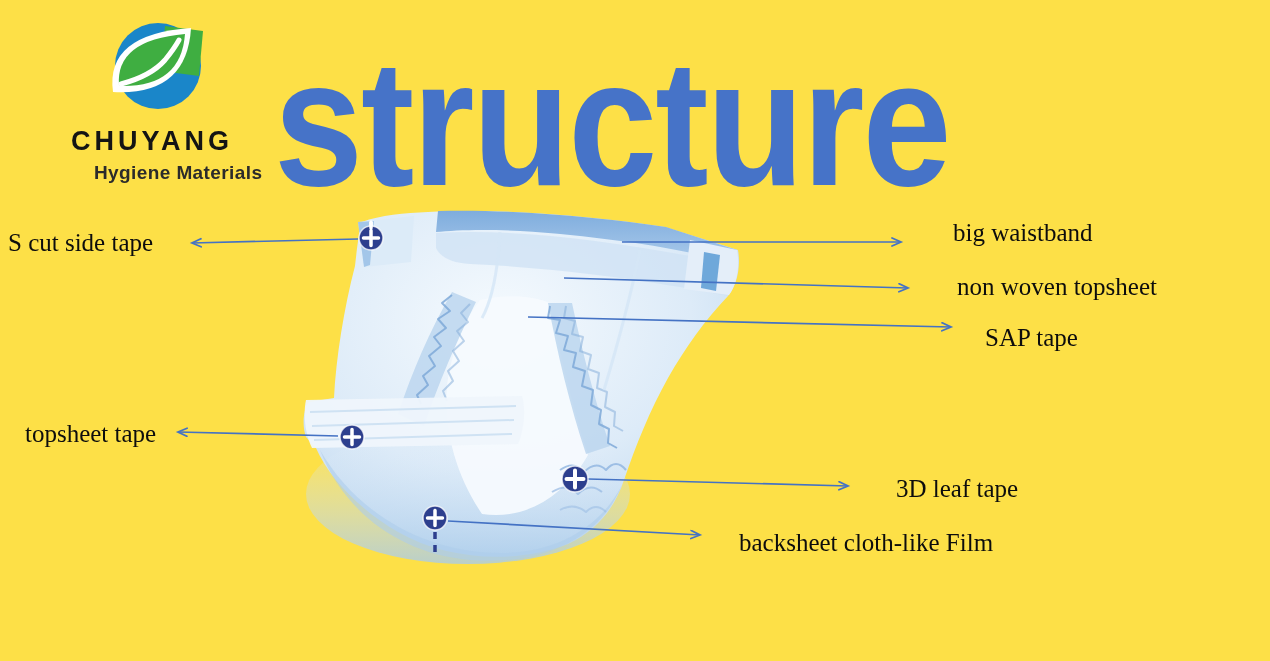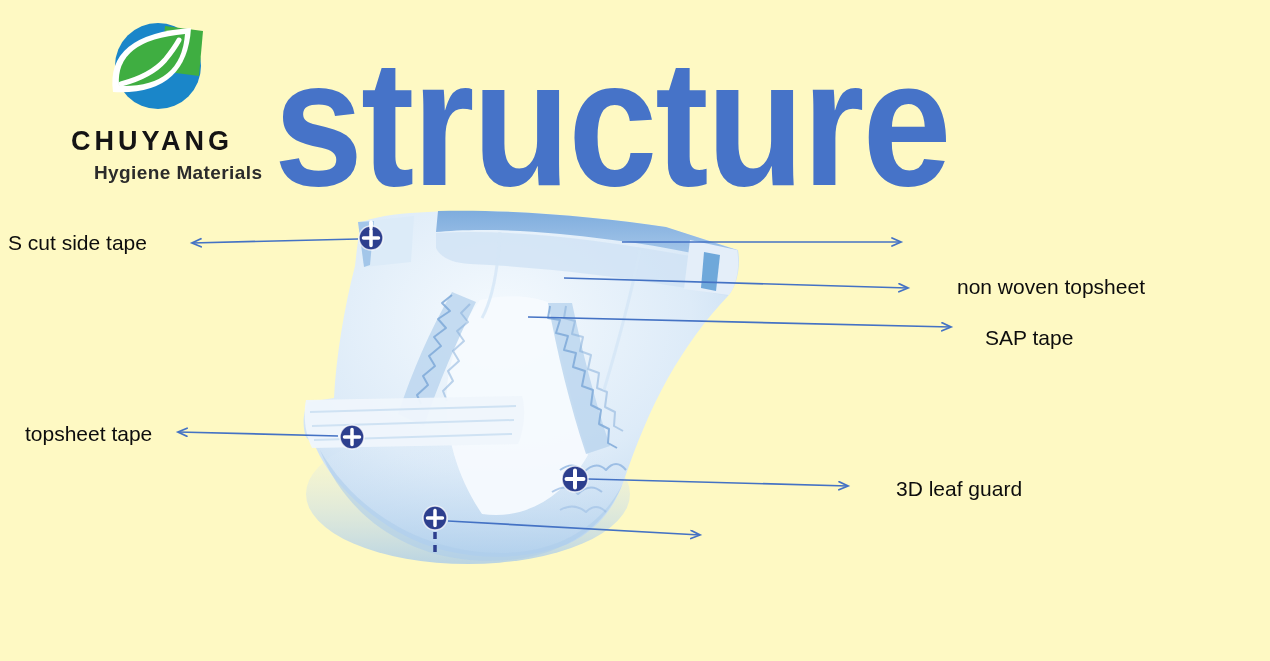--- a/index.html
+++ b/index.html
@@ -1,31 +1,31 @@
 <!DOCTYPE html>
 <html><head>
 <meta charset="utf-8">
 <style>
   html,body{margin:0;padding:0;background:#fff;}
-  .page{position:relative;width:1270px;height:661px;background:#fef9c3;overflow:hidden;
+  .page{position:relative;width:1270px;height:661px;background:#fde047;overflow:hidden;
         font-family:"Liberation Sans",sans-serif;}
   
   .logo-mark{position:absolute;left:95px;top:16px;width:130px;height:106px;}
   .brand-name{position:absolute;left:71px;top:126px;width:170px;font-size:27px;font-weight:800;
               letter-spacing:4px;color:#141414;}
   .brand-tagline{position:absolute;left:94px;top:162px;font-size:19px;font-weight:600;
                  letter-spacing:.4px;color:#2b2b2b;}
   
   .title{position:absolute;left:274px;top:34px;font-size:160px;font-weight:bold;
          letter-spacing:-2px;line-height:1;color:#4673c8;transform:scaleY(1.12);
          transform-origin:0 0;white-space:nowrap;}
   
   .scene{position:absolute;inset:0;width:1270px;height:661px;}
   
-  .label{position:absolute;font-size:21px;color:#0d0d0d;white-space:nowrap;line-height:28px;}
+  .label{position:absolute;font-size:25px;color:#0d0d0d;white-space:nowrap;line-height:28px;font-family:Liberation Serif, serif;}
   .lb-scut{left:8px;top:229px;}
   .lb-waistband{left:953px;top:219px;}
   .lb-topsheet{left:957px;top:273px;}
   .lb-sap{left:985px;top:324px;}
   .lb-frontal{left:25px;top:420px;}
   .lb-leafguard{left:896px;top:475px;}
   .lb-backsheet{left:739px;top:529px;}
 </style>
 </head>
 <body>
@@ -140,18 +140,20 @@
       </g>
       <g>
         <circle cx="435" cy="518" r="12" fill="#2d3f8e" stroke="rgba(255,255,255,.75)" stroke-width="1.5"></circle>
         <path d="M427.5,518 h15 M435,510.5 v15" stroke="#ffffff" stroke-width="3.5" stroke-linecap="round"></path>
         <line x1="435" y1="532" x2="435" y2="552" stroke="#2d3f8e" stroke-width="3.5" stroke-dasharray="7 6"></line>
       </g>
     </g>
   </svg>
 
   <div class="label lb-scut">S cut side tape</div>
+  <div class="label lb-waistband">big waistband</div>
   <div class="label lb-topsheet">non woven topsheet</div>
   <div class="label lb-sap">SAP tape</div>
   <div class="label lb-frontal">topsheet tape</div>
-  <div class="label lb-leafguard">3D leaf guard</div>
+  <div class="label lb-leafguard">3D leaf tape</div>
+  <div class="label lb-backsheet">backsheet cloth-like Film</div>
 
 </div>
 
 </body></html>

